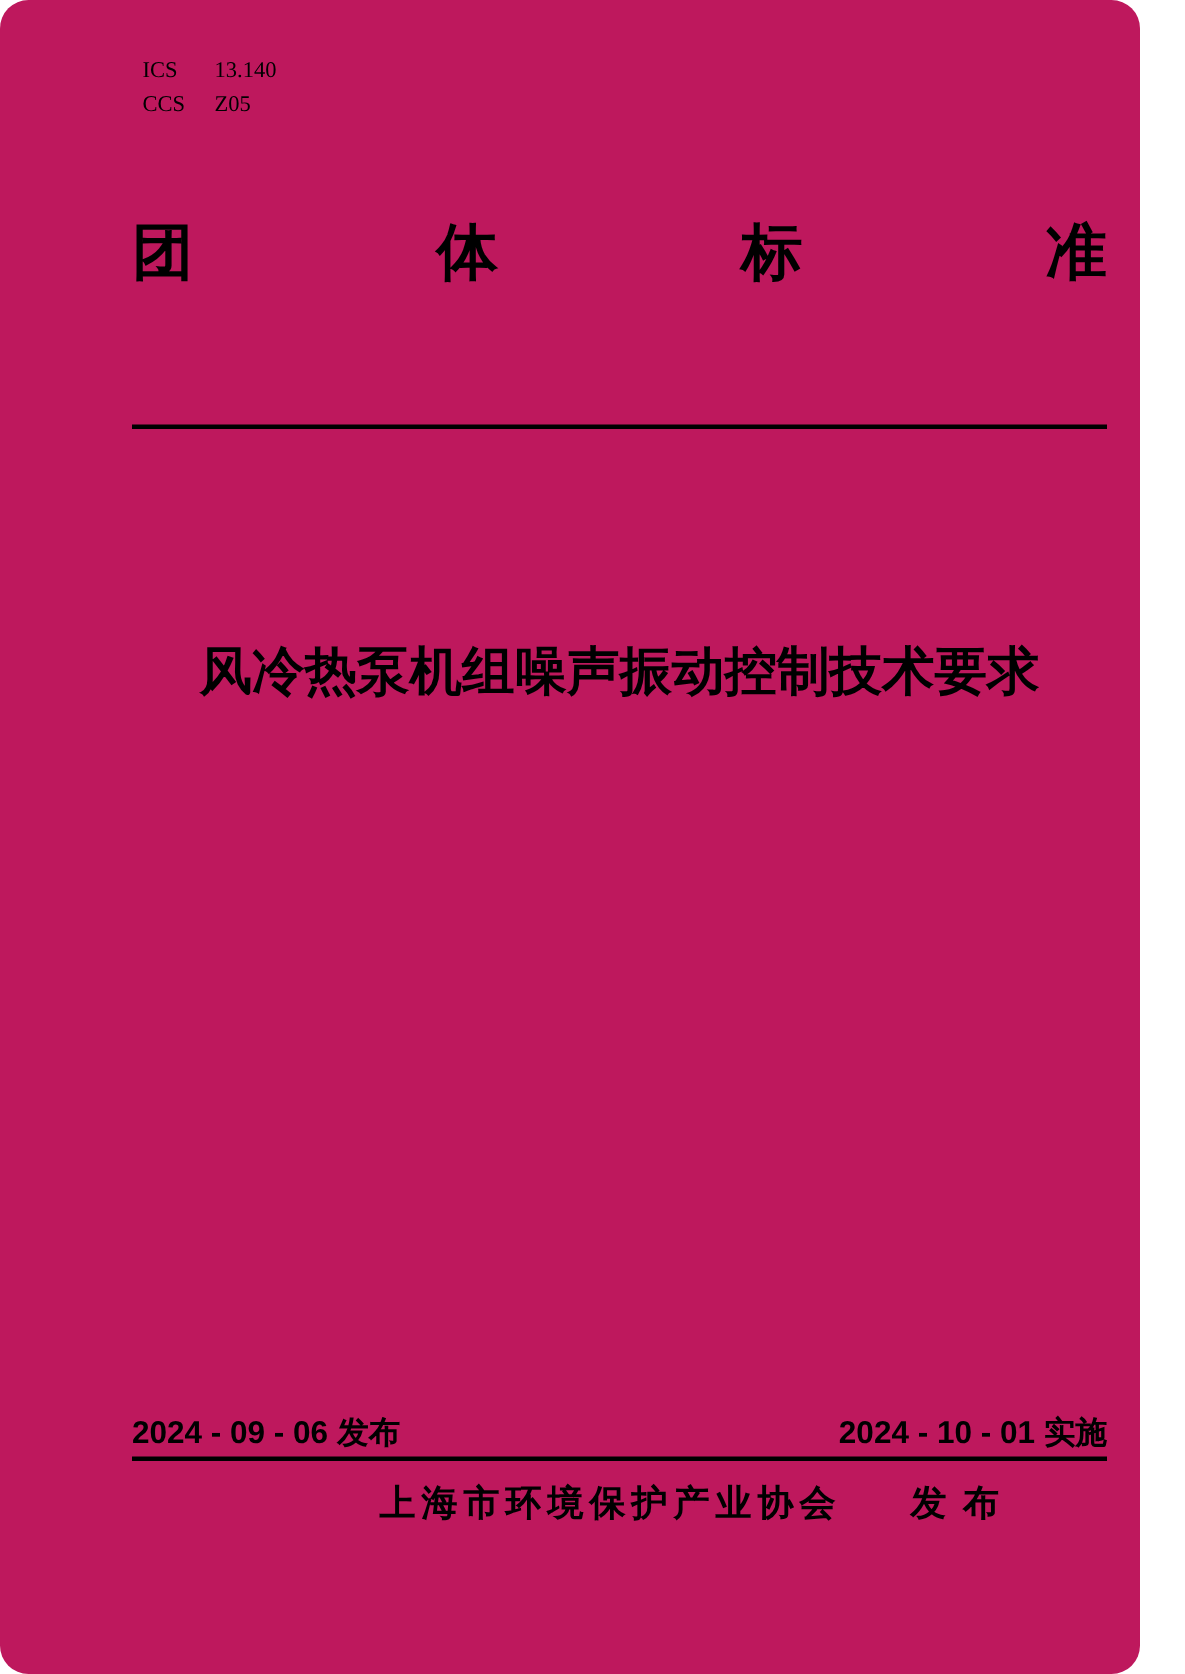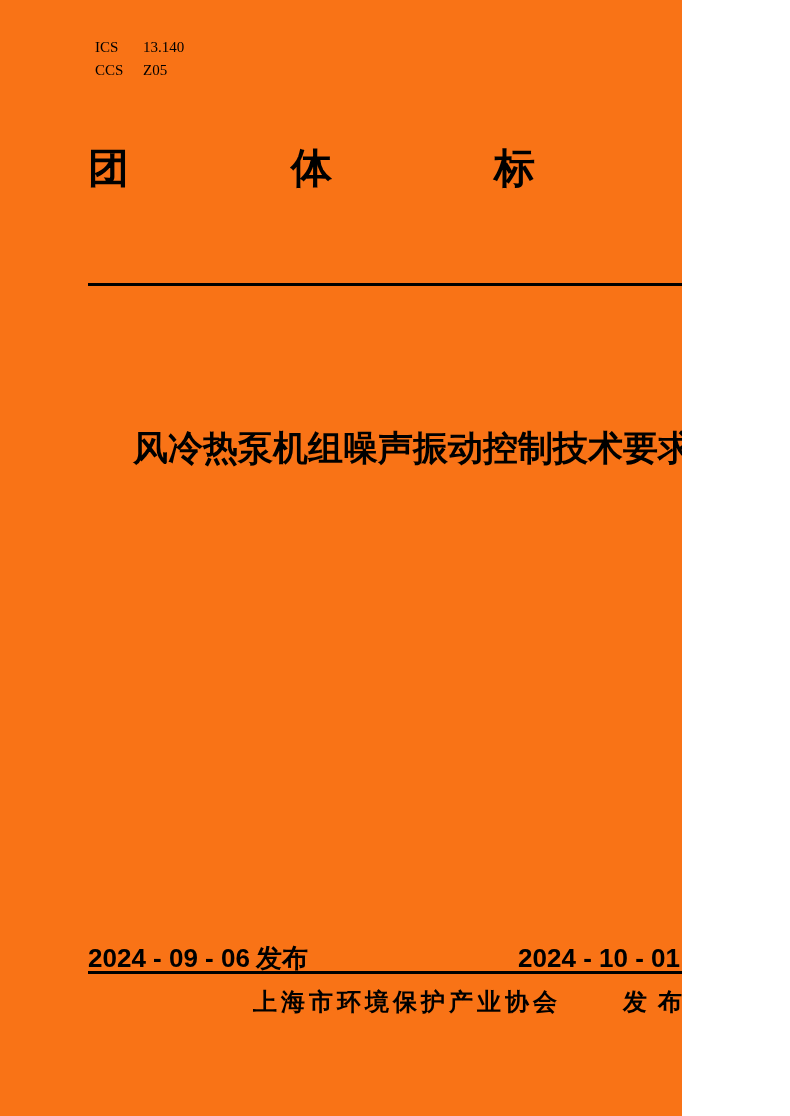--- a/index.html
+++ b/index.html
@@ -2,26 +2,27 @@
 <html><head>
 <meta charset="utf-8">
 <style>
   html, body {
     margin: 0;
     padding: 0;
     background: #ffffff;
   }
   .page {
     position: relative;
-    width: 682px;
+    width: 760px;
     height: 1116px;
-    background: #f97316;
+    background: #be185d;
     color: #000000;
     font-family: "Liberation Sans", sans-serif;
     overflow: hidden;
+    border-radius: 19px;
   }
 
   
   .ics-block {
     position: absolute;
     left: 95px;
     top: 36px;
     font-family: "Liberation Serif", serif;
     font-size: 15px;
     line-height: 23px;
@@ -92,36 +93,36 @@
   }
 
   
   .dates-row {
     position: absolute;
     left: 88px;
     top: 941px;
     width: 650px;
     display: flex;
     justify-content: space-between;
-    font-size: 26px;
+    font-size: 21px;
     font-weight: 600;
     white-space: nowrap;
   }
   .date-label {
     margin-left: 6px;
   }
 
   
   .publisher-row {
     position: absolute;
     left: 253px;
     top: 986px;
     display: flex;
     align-items: flex-start;
-    column-gap: 62px;
+    column-gap: 46px;
     font-size: 24px;
     font-weight: 700;
     white-space: nowrap;
   }
   .publisher-org {
     letter-spacing: 4px;
   }
   .publisher-label {
     letter-spacing: 11px;
   }

